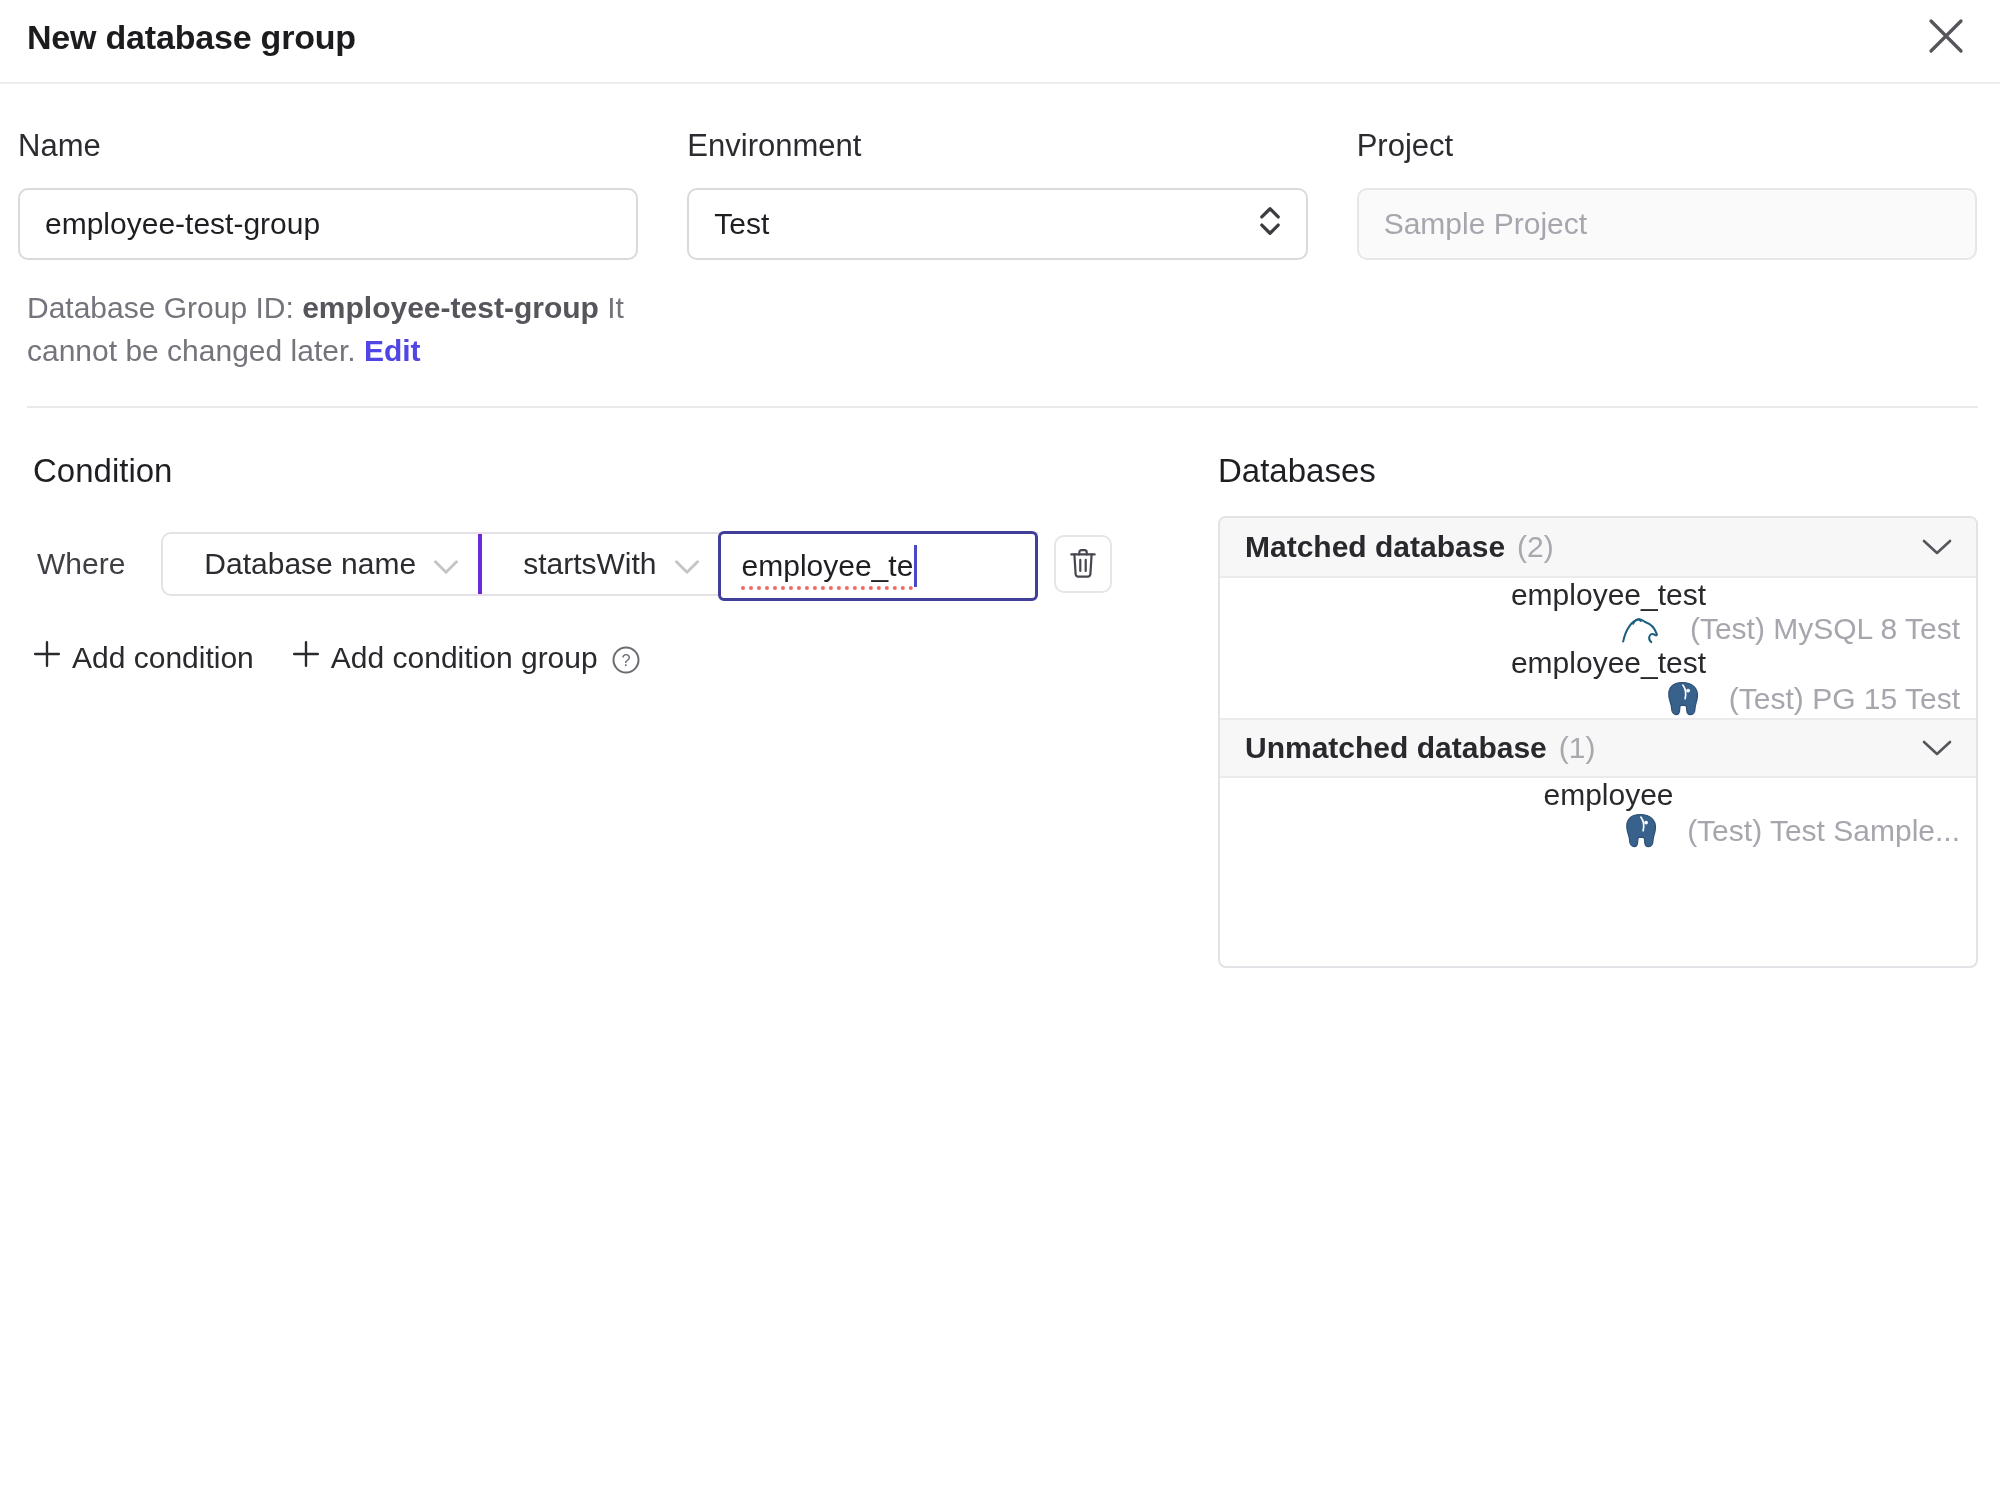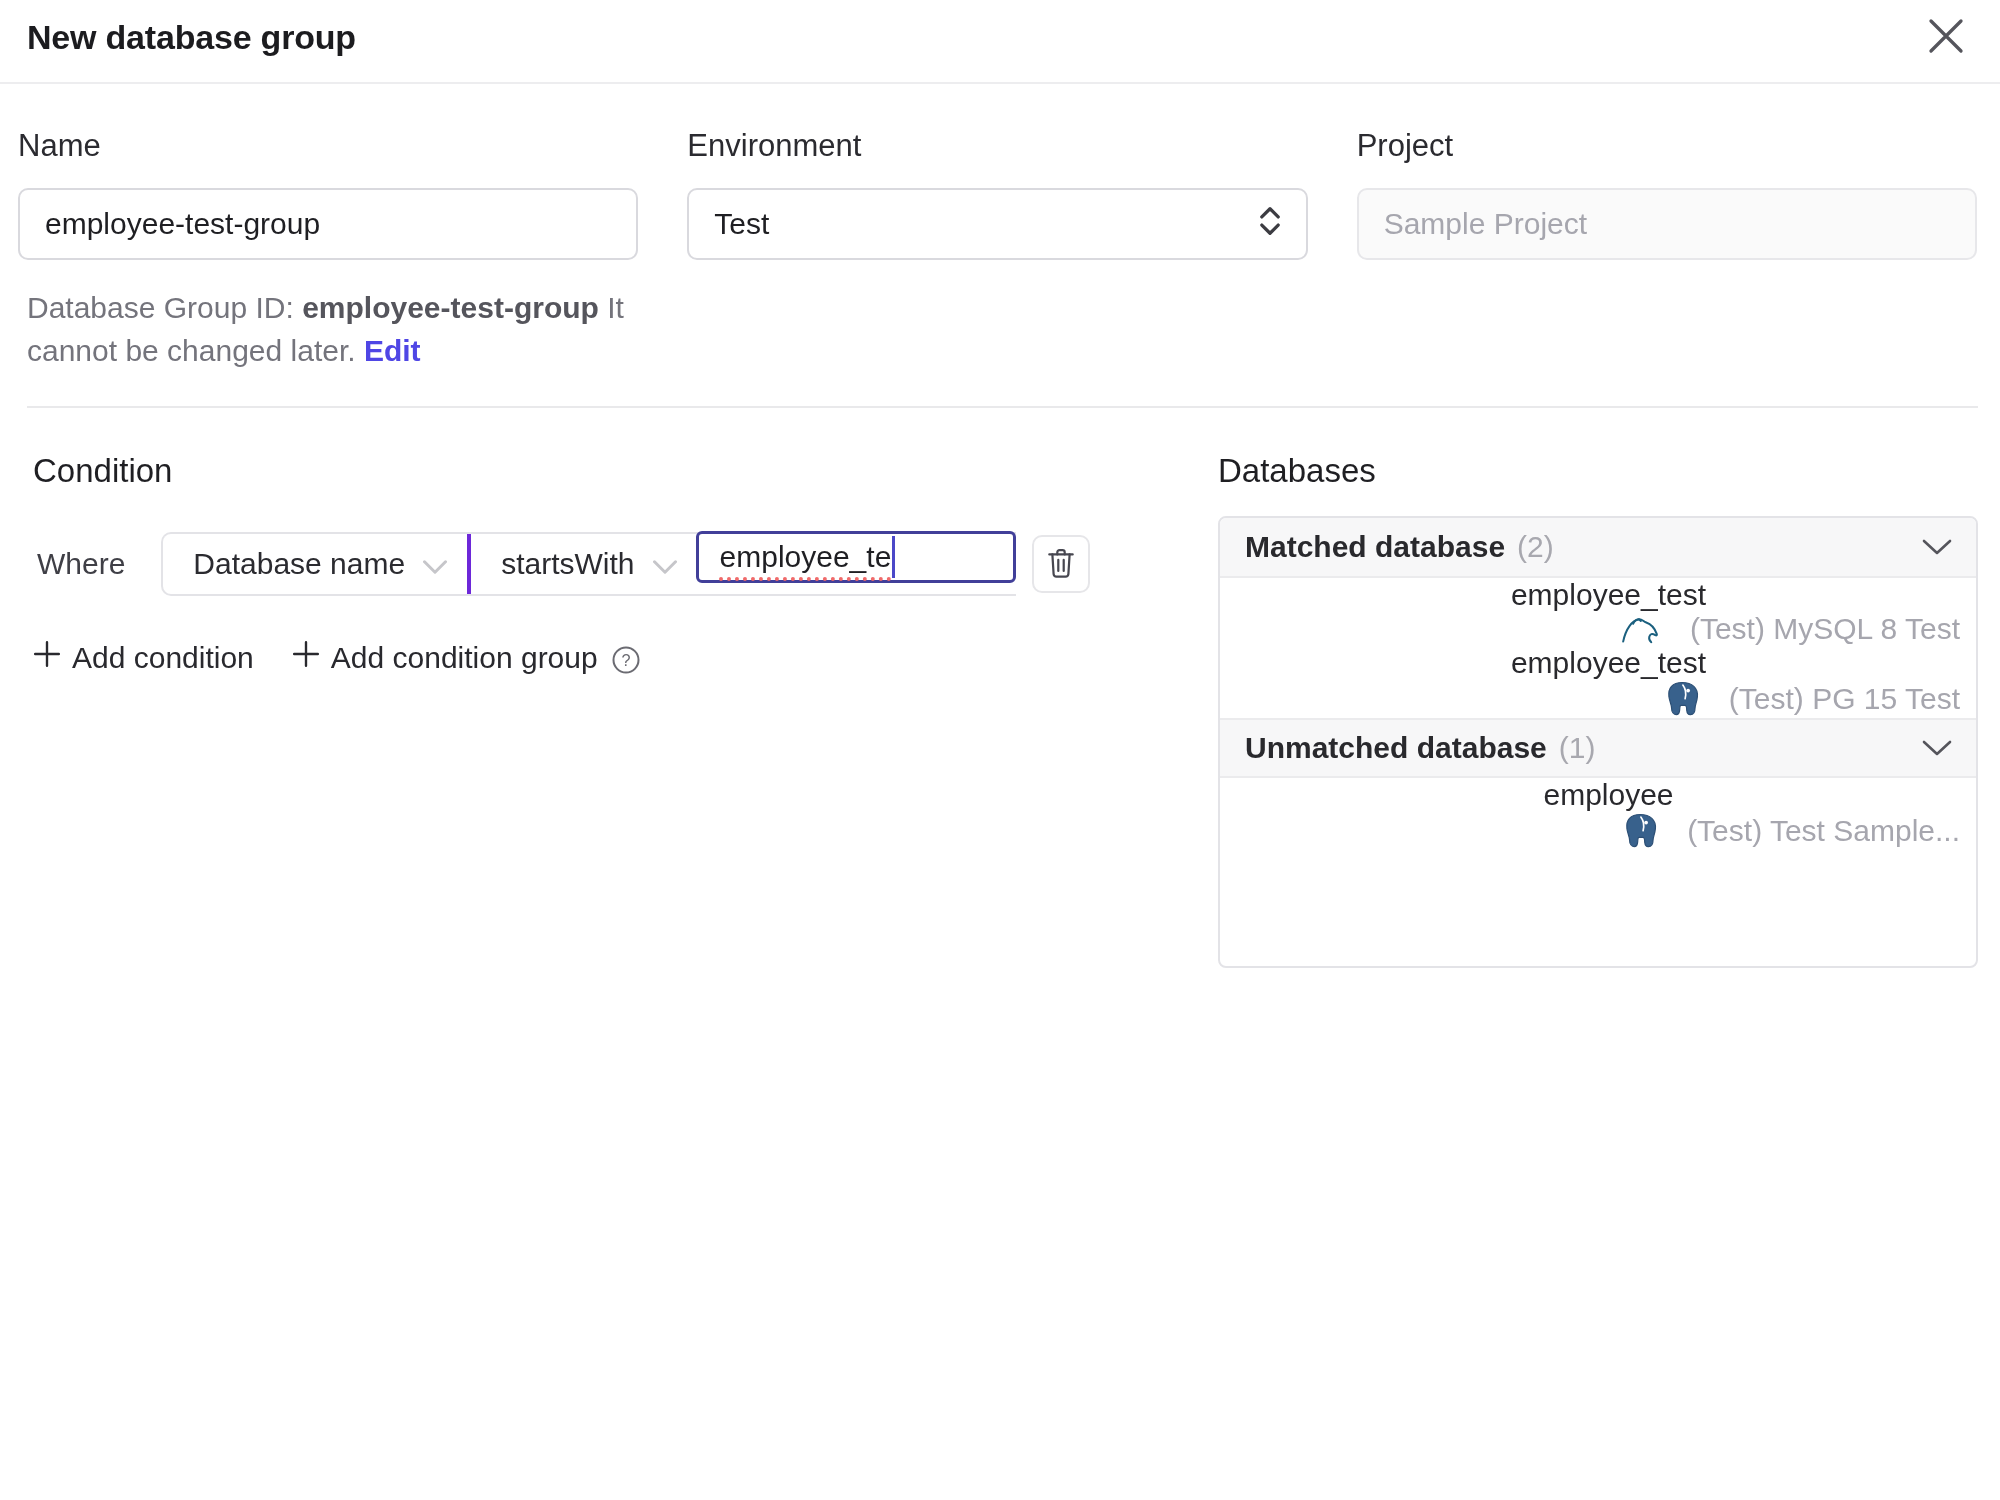--- a/index.html
+++ b/index.html
@@ -28,23 +28,23 @@
   
   .split { display:flex; margin:44px 22px 0 33px; gap:33px; }
   .split-left { flex:1; min-width:0; }
   .split-right { width:760px; flex:none; }
   .section-title { font-size:33px; font-weight:500; color:#1f1f23; }
 
   
   .cond-row { margin-top:42px; display:flex; align-items:center; }
   .where-label { font-size:30px; color:#3f3f46; margin:0 36px 0 4px; }
   .seg-group { display:flex; align-items:stretch; height:64px; border:2px solid #e3e3e7; border-right:none; border-radius:10px 0 0 10px; background:#fff; }
-  .seg { display:flex; align-items:center; gap:18px; padding:0 20px 0 30px; font-size:30px; color:#2b2b30; cursor:pointer; white-space:nowrap; }
+  .seg { display:flex; align-items:center; gap:18px; padding:0 20px 0 41px; font-size:30px; color:#2b2b30; cursor:pointer; white-space:nowrap; }
   .seg + .seg { border-left:4px solid #6d28d9;text-align:center; }
-  .value-box { height:52px; width:320px; border:3px solid #413f99; border-radius:6px; margin:-3px 0 -3px -1px; background:#fff; display:flex; align-items:center; padding:0 21px; font-size:30px; color:#1f1f23; position:relative; z-index:1; }
+  .value-box { height:70px; width:320px; border:3px solid #413f99; border-radius:6px; margin:-3px 0 -3px -1px; background:#fff; display:flex; align-items:center; padding:0 21px; font-size:30px; color:#1f1f23; position:relative; z-index:1; }
   .squiggle { text-decoration-line:underline; text-decoration-style:dotted; text-decoration-color:#f06a6a; text-decoration-thickness:4px; text-underline-offset:10px; }
   .caret { width:3px; height:42px; background:#4b48c8; margin-left:1px; }
   .trash-btn { margin-left:16px; width:58px; height:58px; border:2px solid #e6e6e9; border-radius:10px; background:#fff; display:flex; align-items:center; justify-content:center; cursor:pointer; }
 
   .add-row { margin-top:44px; display:flex; align-items:center; gap:38px; }
   .add-link { display:flex; align-items:flex-end; gap:11px; font-size:30px; font-weight:500; color:#29292e; cursor:pointer; }
   .help-icon { margin-left:2px; display:flex; align-items:center; }
 
   
   .db-heading { margin-bottom:26px; }

